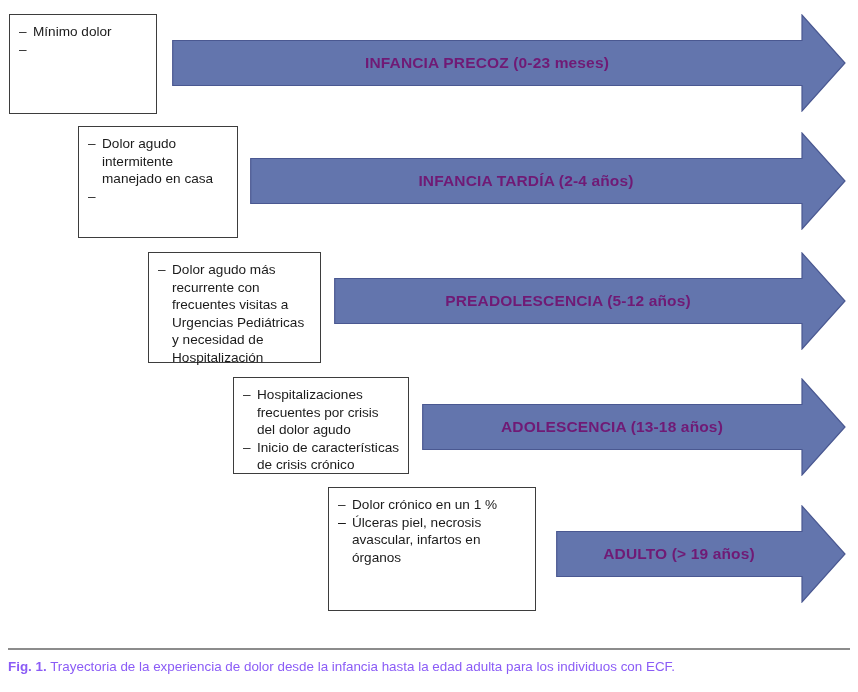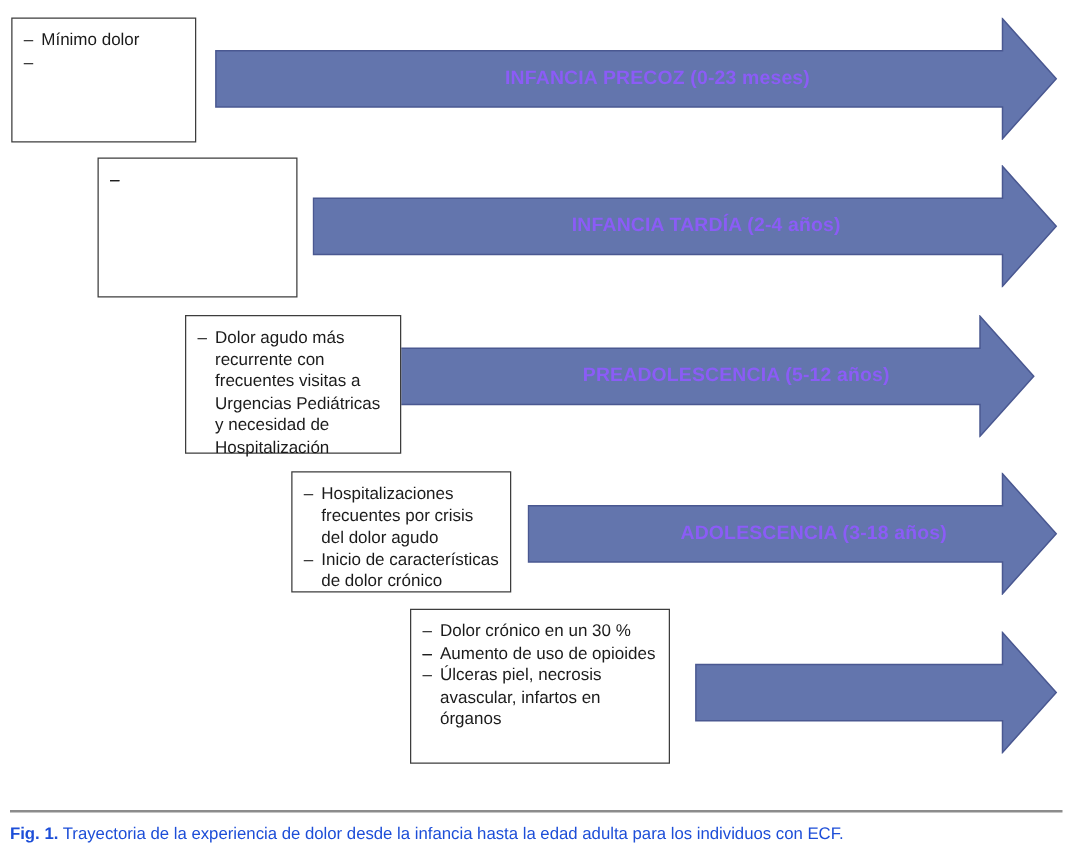--- a/index.html
+++ b/index.html
@@ -39,28 +39,27 @@
     top: 0;
     display: block;
   }
   .arrow-label {
     position: absolute;
     top: 0;
     height: 98px;
     display: flex;
     align-items: center;
     justify-content: center;
-    color: #8b5cf6;
+    color: #701a75;
     font-family: "Liberation Sans", sans-serif;
     font-weight: bold;
     font-size: 15.5px;
     letter-spacing: 0.15px;
     white-space: nowrap;
     pointer-events: none;
-    padding-left: 39px;
   }
 
   
   .callout {
     position: absolute;
     box-sizing: border-box;
     background: #ffffff;
     border: 1.4px solid #3d3d3d;
     padding: 8px 8px 7px 9px;
   }
@@ -93,21 +92,21 @@
     background: #8c8c8c;
   }
   .caption {
     position: absolute;
     left: 8px;
     top: 658px;
     width: 844px;
     font-family: "Liberation Sans", sans-serif;
     font-size: 13.4px;
     line-height: 18px;
-    color: #1d4ed8;
+    color: #8b5cf6;
     white-space: nowrap;
   }
   .caption .cap-label {
     font-weight: bold;
   }
 </style>
 </head>
 <body>
 
 <div id="figure">
@@ -121,72 +120,73 @@
       <div class="arrow-label" style="left:0; width:630px;">INFANCIA PRECOZ (0-23 meses)</div>
     </div>
 
     <div class="arrow-row" style="left:250px; top:132px; width:596px;">
       <svg class="arrow-svg" width="596" height="98" viewBox="0 0 596 98">
         <polygon points="0.7,26.5 552,26.5 552,1 595,49 552,97 552,71.5 0.7,71.5" fill="#6375ad" stroke="#4a5891" stroke-width="1.2"></polygon>
       </svg>
       <div class="arrow-label" style="left:0; width:552px;">INFANCIA TARDÍA (2-4 años)</div>
     </div>
 
-    <div class="arrow-row" style="left:316px; top:252px; width:512px;">
+    <div class="arrow-row" style="left:334px; top:252px; width:512px;">
       <svg class="arrow-svg" width="512" height="98" viewBox="0 0 512 98">
         <polygon points="0.7,26.5 468,26.5 468,1 511,49 468,97 468,71.5 0.7,71.5" fill="#6375ad" stroke="#4a5891" stroke-width="1.2"></polygon>
       </svg>
       <div class="arrow-label" style="left:0; width:468px;">PREADOLESCENCIA (5-12 años)</div>
     </div>
 
     <div class="arrow-row" style="left:422px; top:378px; width:424px;">
       <svg class="arrow-svg" width="424" height="98" viewBox="0 0 424 98">
         <polygon points="0.7,26.5 380,26.5 380,1 423,49 380,97 380,71.5 0.7,71.5" fill="#6375ad" stroke="#4a5891" stroke-width="1.2"></polygon>
       </svg>
-      <div class="arrow-label" style="left:0; width:380px;">ADOLESCENCIA (3-18 años)</div>
+      <div class="arrow-label" style="left:0; width:380px;">ADOLESCENCIA (13-18 años)</div>
     </div>
 
     <div class="arrow-row" style="left:556px; top:505px; width:290px;">
       <svg class="arrow-svg" width="290" height="98" viewBox="0 0 290 98">
         <polygon points="0.7,26.5 246,26.5 246,1 289,49 246,97 246,71.5 0.7,71.5" fill="#6375ad" stroke="#4a5891" stroke-width="1.2"></polygon>
       </svg>
+      <div class="arrow-label" style="left:0; width:246px;">ADULTO (&gt; 19 años)</div>
     </div>
 
     <div class="callout" style="left:9px; top:14px; width:148px; height:100px;">
       <ul>
         <li><span class="dash">–</span><span>Mínimo dolor</span></li>
         <li><span class="dash">–</span></li>
       </ul>
     </div>
 
     <div class="callout" style="left:78px; top:126px; width:160px; height:112px;">
       <ul>
-        <li><span class="dash">–</span></li>
+        <li><span class="dash">–</span><span>Dolor agudo intermitente manejado en casa</span></li>
         <li><span class="dash">–</span></li>
       </ul>
     </div>
 
     <div class="callout" style="left:148px; top:252px; width:173px; height:111px;">
       <ul>
         <li><span class="dash">–</span><span>Dolor agudo más recurrente con frecuentes visitas a Urgencias Pediátricas y necesidad de Hospitalización</span></li>
       </ul>
     </div>
 
     <div class="callout" style="left:233px; top:377px; width:176px; height:97px;">
       <ul>
         <li><span class="dash">–</span><span>Hospitalizaciones frecuentes por crisis del dolor agudo</span></li>
-        <li><span class="dash">–</span><span>Inicio de características de dolor crónico</span></li>
+        <li><span class="dash">–</span><span>Inicio de características de crisis crónico</span></li>
       </ul>
     </div>
 
     <div class="callout" style="left:328px; top:487px; width:208px; height:124px;">
       <ul>
-        <li><span class="dash">–</span><span>Dolor crónico en un 30 %</span></li>
+        <li><span class="dash">–</span><span>Dolor crónico en un 1 %</span></li>
         <li><span class="dash">–</span></li>
-        <li><span class="dash">–</span><span>Aumento de uso de opioides</span></li>
+        <li><span class="dash">–</span></li>
         <li><span class="dash">–</span><span>Úlceras piel, necrosis avascular, infartos en órganos</span></li>
       </ul>
     </div>
 
   </div>
 
   <div class="caption-rule"></div>
   <div class="caption">
     <span class="cap-label">Fig. 1.</span>
     <span>Trayectoria de la experiencia de dolor desde la infancia hasta la edad adulta para los individuos con ECF.</span>

